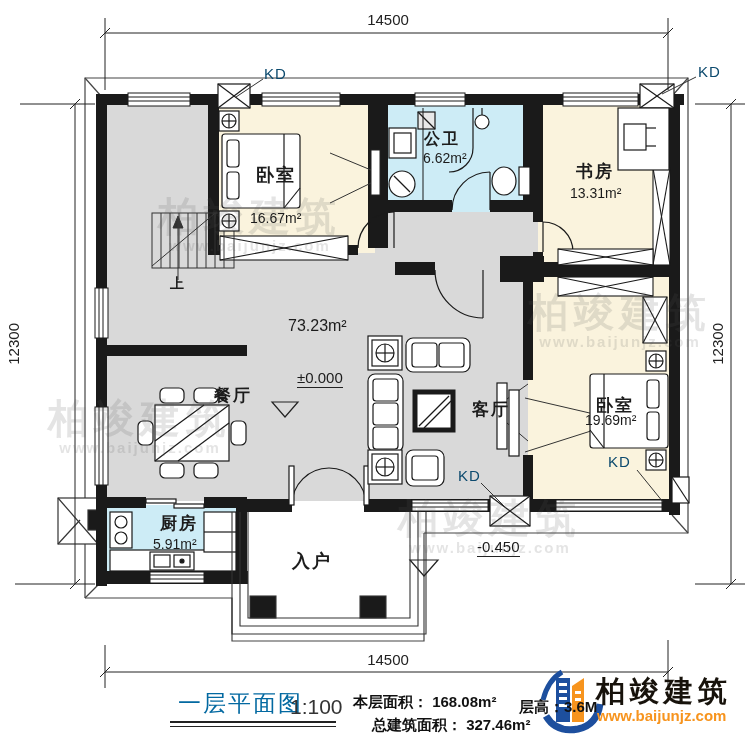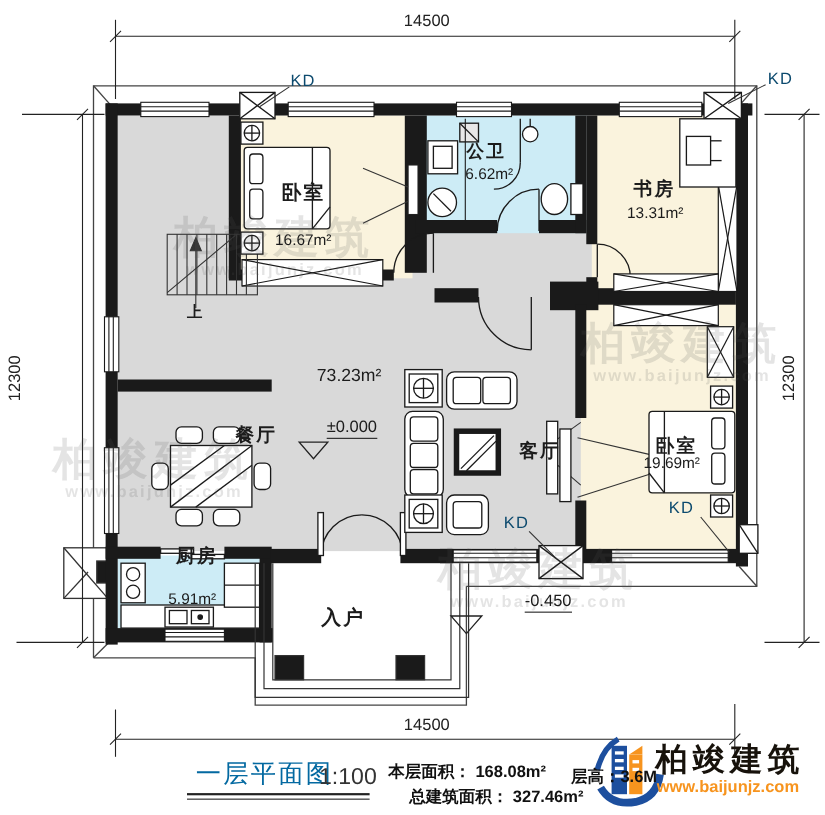--- a/index.html
+++ b/index.html
@@ -452,30 +452,30 @@
 
 <div class="lbl room-name" style="left:256px;top:166px;">卧室</div>
 <div class="lbl room-area" style="left:250px;top:211px;">16.67m²</div>
 
 <div class="lbl room-name" style="left:424px;top:131px;font-size:16px;">公卫</div>
 <div class="lbl room-area" style="left:423px;top:151px;">6.62m²</div>
 
 <div class="lbl room-name" style="left:576px;top:163px;font-size:17px;">书房</div>
 <div class="lbl room-area" style="left:570px;top:186px;">13.31m²</div>
 
-<div class="lbl room-area" style="left:288px;top:334px;font-size:16px;text-align:right;">73.23m²</div>
-<div class="lbl lvl" style="left:297px;top:381px;">±0.000</div>
+<div class="lbl room-area" style="left:288px;top:318px;font-size:16px;text-align:right;">73.23m²</div>
+<div class="lbl lvl" style="left:297px;top:370px;">±0.000</div>
 
 <div class="lbl room-name" style="left:214px;top:387px;font-size:17px;">餐厅</div>
 <div class="lbl room-name" style="left:472px;top:401px;font-size:17px;">客厅</div>
 
 <div class="lbl room-name" style="left:596px;top:397px;font-size:17px;">卧室</div>
 <div class="lbl room-area" style="left:585px;top:413px;">19.69m²</div>
 
-<div class="lbl room-name" style="left:160px;top:497px;font-size:17px;">厨房</div>
+<div class="lbl room-name" style="left:160px;top:515px;font-size:17px;">厨房</div>
 <div class="lbl room-area" style="left:153px;top:537px;">5.91m²</div>
 
 <div class="lbl room-name" style="left:292px;top:552px;font-size:18px;">入户</div>
 <div class="lbl lvl" style="left:437px;top:539px;margin-left:40px;">-0.450</div>
 
 <div class="lbl" style="left:170px;top:276px;font-size:14px;font-weight:bold;">上</div>
 
 <div class="lbl title-cn" style="left:178px;top:691px;">一层平面图</div>
 <div class="lbl title-scale" style="left:290px;top:696px;">1:100</div>
 <div class="underline2"></div>

